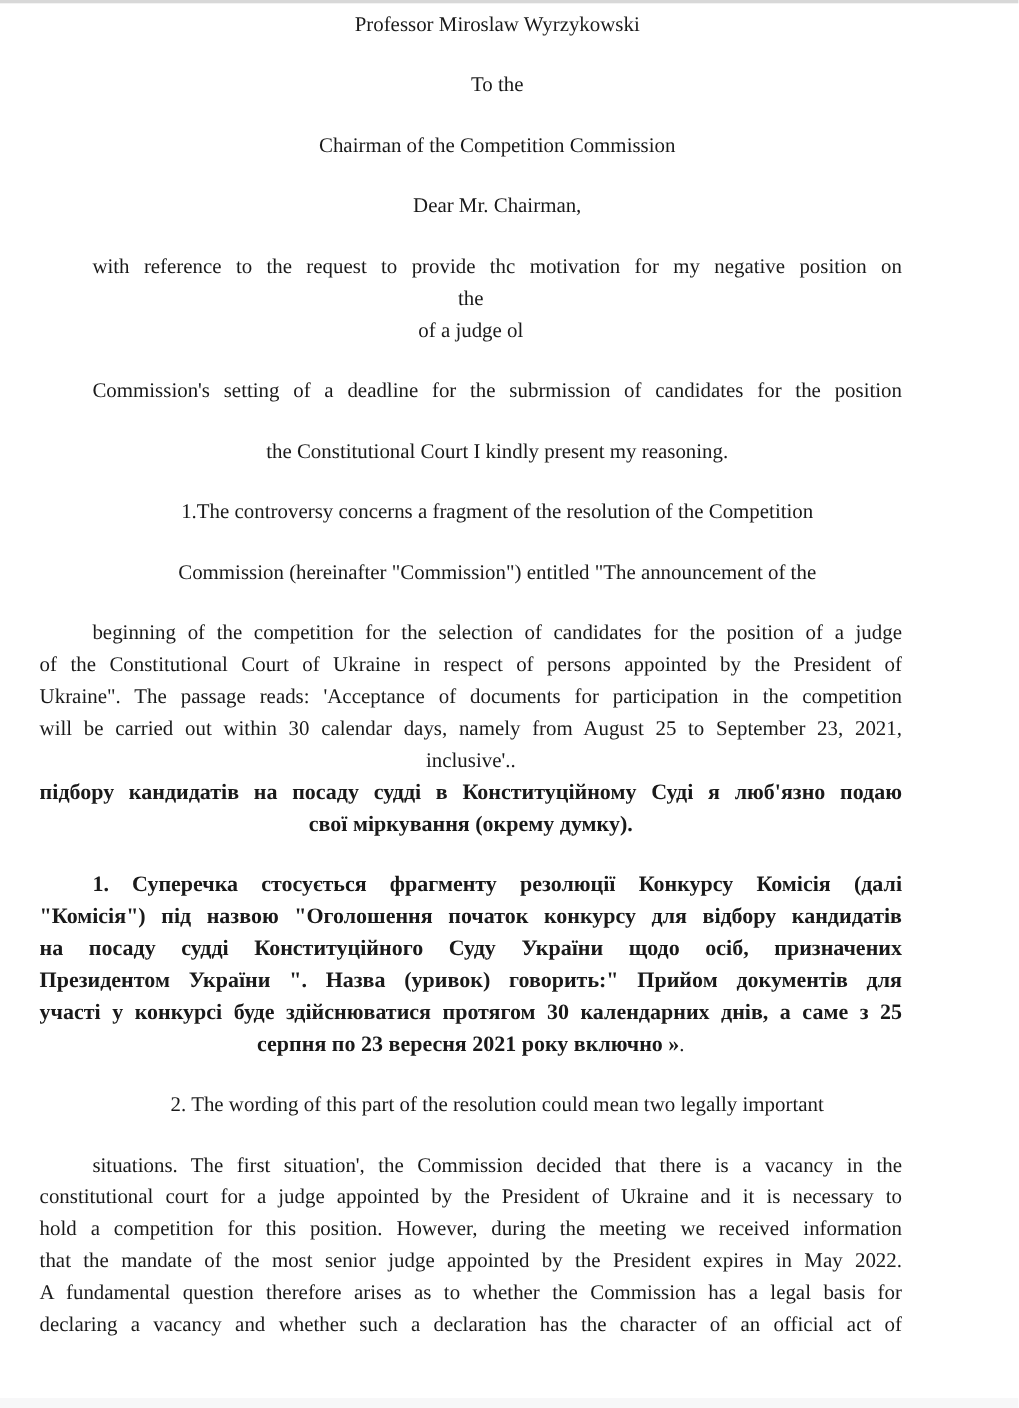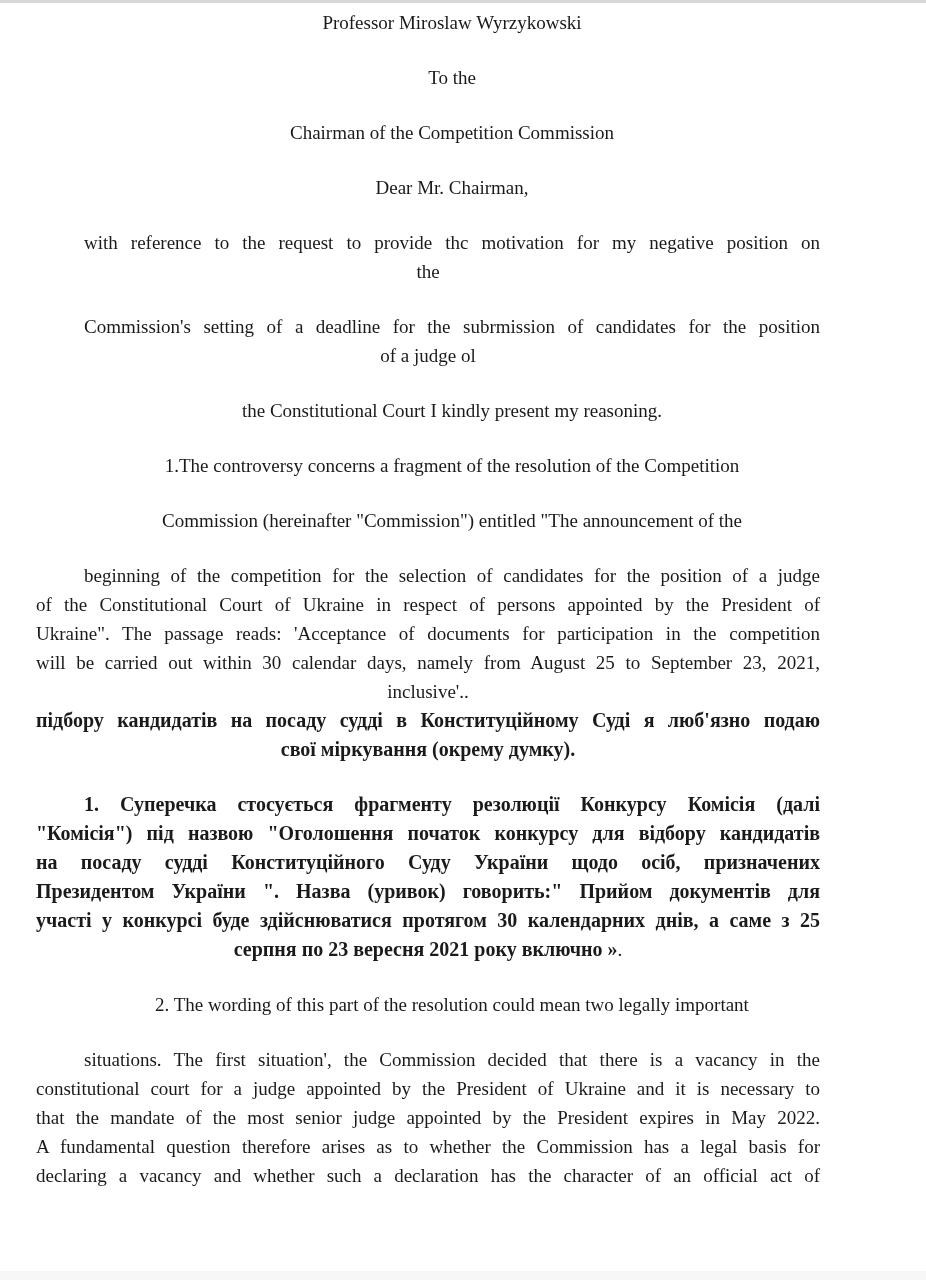--- a/index.html
+++ b/index.html
@@ -59,22 +59,22 @@
 
 <div class="page-top-edge"></div>
 
 <div class="doc">
   <div class="ln ind">Professor Miroslaw Wyrzykowski</div>
   <div class="ln ind gap">To the</div>
   <div class="ln ind gap">Chairman of the Competition Commission</div>
   <div class="ln ind gap">Dear Mr. Chairman,</div>
   <div class="ln ind gap just">with reference to the request to provide thc motivation for my negative position on</div>
   <div class="ln">the</div>
+  <div class="ln">of a judge ol</div>
   <div class="ln ind gap just">Commission's setting of a deadline for the subrmission of candidates for the position</div>
-  <div class="ln">of a judge ol</div>
   <div class="ln ind gap">the Constitutional Court I kindly present my reasoning.</div>
   <div class="ln ind gap">1.The controversy concerns a fragment of the resolution of the Competition</div>
   <div class="ln ind gap">Commission (hereinafter "Commission") entitled "The announcement of the</div>
   <div class="ln ind gap just">beginning of the competition for the selection of candidates for the position of a judge</div>
   <div class="ln just">of the Constitutional Court of Ukraine in respect of persons appointed by the President of</div>
   <div class="ln just">Ukraine". The passage reads: 'Acceptance of documents for participation in the competition</div>
   <div class="ln just">will be carried out within 30 calendar days, namely from August 25 to September 23, 2021,</div>
   <div class="ln">inclusive'..</div>
 
   <div class="ln bold just">підбору кандидатів на посаду судді в Конституційному Суді я люб'язно подаю</div>
@@ -82,18 +82,19 @@
   <div class="ln ind gap bold just">1. Суперечка стосується фрагменту резолюції Конкурсу Комісія (далі</div>
   <div class="ln bold just">"Комісія") під назвою "Оголошення початок конкурсу для відбору кандидатів</div>
   <div class="ln bold just">на посаду судді Конституційного Суду України щодо осіб, призначених</div>
   <div class="ln bold just">Президентом України ". Назва (уривок) говорить:" Прийом документів для</div>
   <div class="ln bold just">участі у конкурсі буде здійснюватися протягом 30 календарних днів, а саме з 25</div>
   <div class="ln bold"><span>серпня по 23 вересня 2021 року включно »</span><span class="regular">.</span></div>
 
   <div class="ln ind gap">2. The wording of this part of the resolution could mean two legally important</div>
   <div class="ln ind gap just">situations. The first situation', the Commission decided that there is a vacancy in the</div>
   <div class="ln just">constitutional court for a judge appointed by the President of Ukraine and it is necessary to</div>
+  <div class="ln just">hold a competition for this position. However, during the meeting we received information</div>
   <div class="ln just">that the mandate of the most senior judge appointed by the President expires in May 2022.</div>
   <div class="ln just">A fundamental question therefore arises as to whether the Commission has a legal basis for</div>
   <div class="ln just">declaring a vacancy and whether such a declaration has the character of an official act of</div>
 </div>
 
 <div class="page-bottom-edge"></div>
 
 </body></html>

